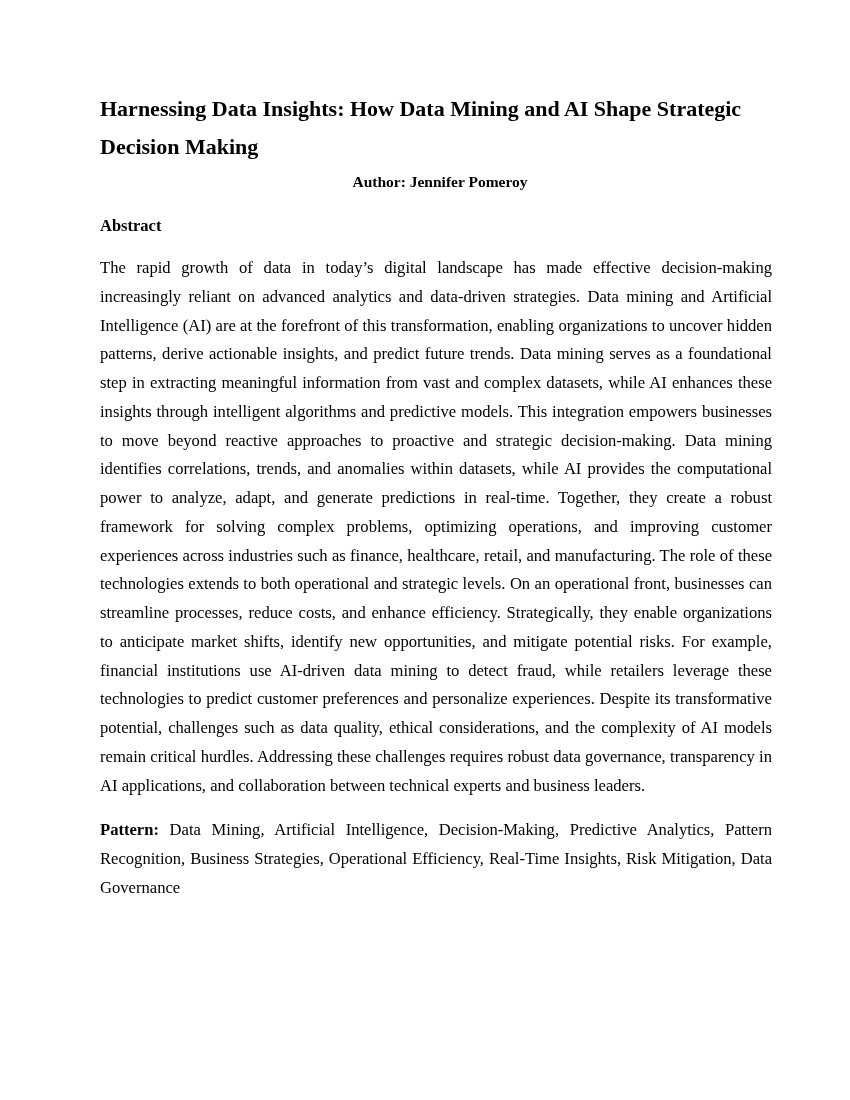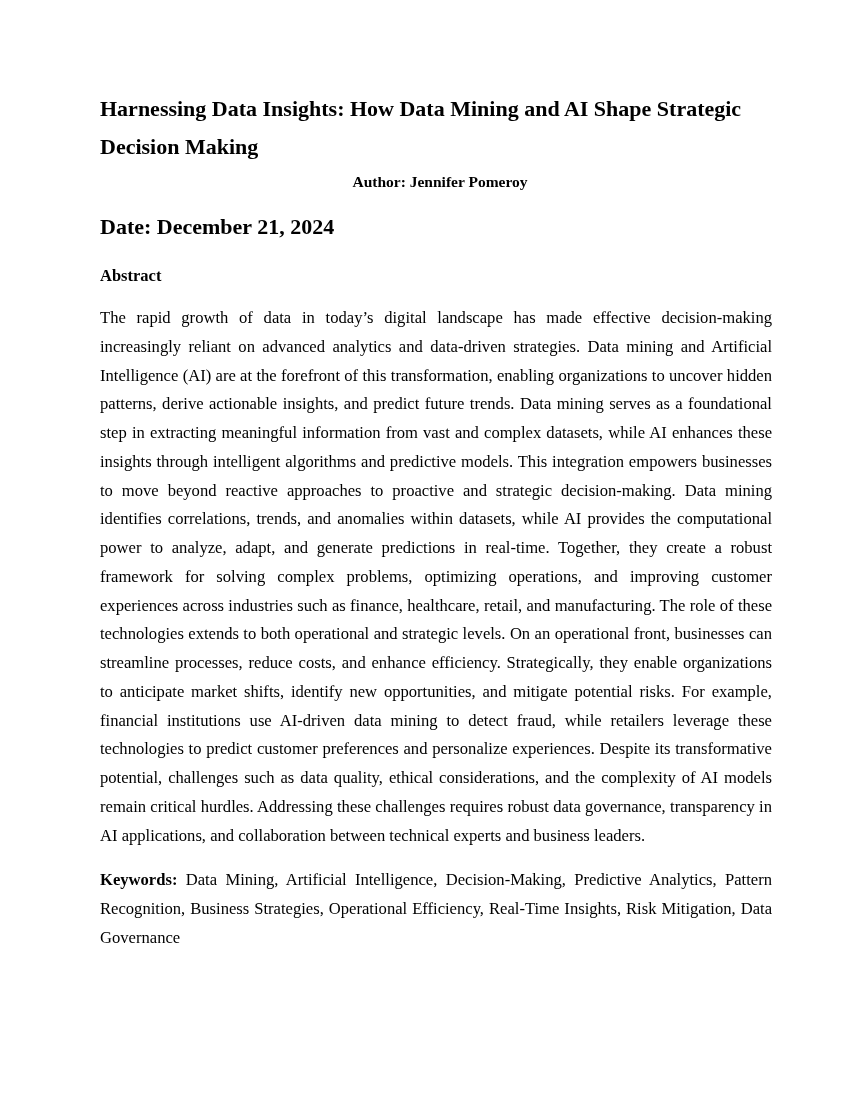--- a/index.html
+++ b/index.html
@@ -60,20 +60,19 @@
   }
 </style>
 </head>
 <body>
 
 <div class="page">
   <h1 class="title">Harnessing Data Insights: How Data Mining and AI Shape Strategic Decision Making</h1>
 
   <p class="author">Author: Jennifer Pomeroy</p>
 
-  <h2 class="date">Date: December 21, 2024</h2>
 
   <h3 class="abstract-heading">Abstract</h3>
 
   <p class="body-par">The rapid growth of data in today’s digital landscape has made effective decision-making increasingly reliant on advanced analytics and data-driven strategies. Data mining and Artificial Intelligence (AI) are at the forefront of this transformation, enabling organizations to uncover hidden patterns, derive actionable insights, and predict future trends. Data mining serves as a foundational step in extracting meaningful information from vast and complex datasets, while AI enhances these insights through intelligent algorithms and predictive models. This integration empowers businesses to move beyond reactive approaches to proactive and strategic decision-making. Data mining identifies correlations, trends, and anomalies within datasets, while AI provides the computational power to analyze, adapt, and generate predictions in real-time. Together, they create a robust framework for solving complex problems, optimizing operations, and improving customer experiences across industries such as finance, healthcare, retail, and manufacturing. The role of these technologies extends to both operational and strategic levels. On an operational front, businesses can streamline processes, reduce costs, and enhance efficiency. Strategically, they enable organizations to anticipate market shifts, identify new opportunities, and mitigate potential risks. For example, financial institutions use AI-driven data mining to detect fraud, while retailers leverage these technologies to predict customer preferences and personalize experiences. Despite its transformative potential, challenges such as data quality, ethical considerations, and the complexity of AI models remain critical hurdles. Addressing these challenges requires robust data governance, transparency in AI applications, and collaboration between technical experts and business leaders.</p>
 
-  <p class="body-par keywords"><strong>Keywords:</strong> <span>Data Mining, Artificial Intelligence, Decision-Making, Predictive Analytics, Pattern Recognition, Business Strategies, Operational Efficiency, Real-Time Insights, Risk Mitigation, Data Governance</span></p>
+  <p class="body-par keywords"><strong>Pattern:</strong> <span>Data Mining, Artificial Intelligence, Decision-Making, Predictive Analytics, Pattern Recognition, Business Strategies, Operational Efficiency, Real-Time Insights, Risk Mitigation, Data Governance</span></p>
 </div>
 
 </body></html>

